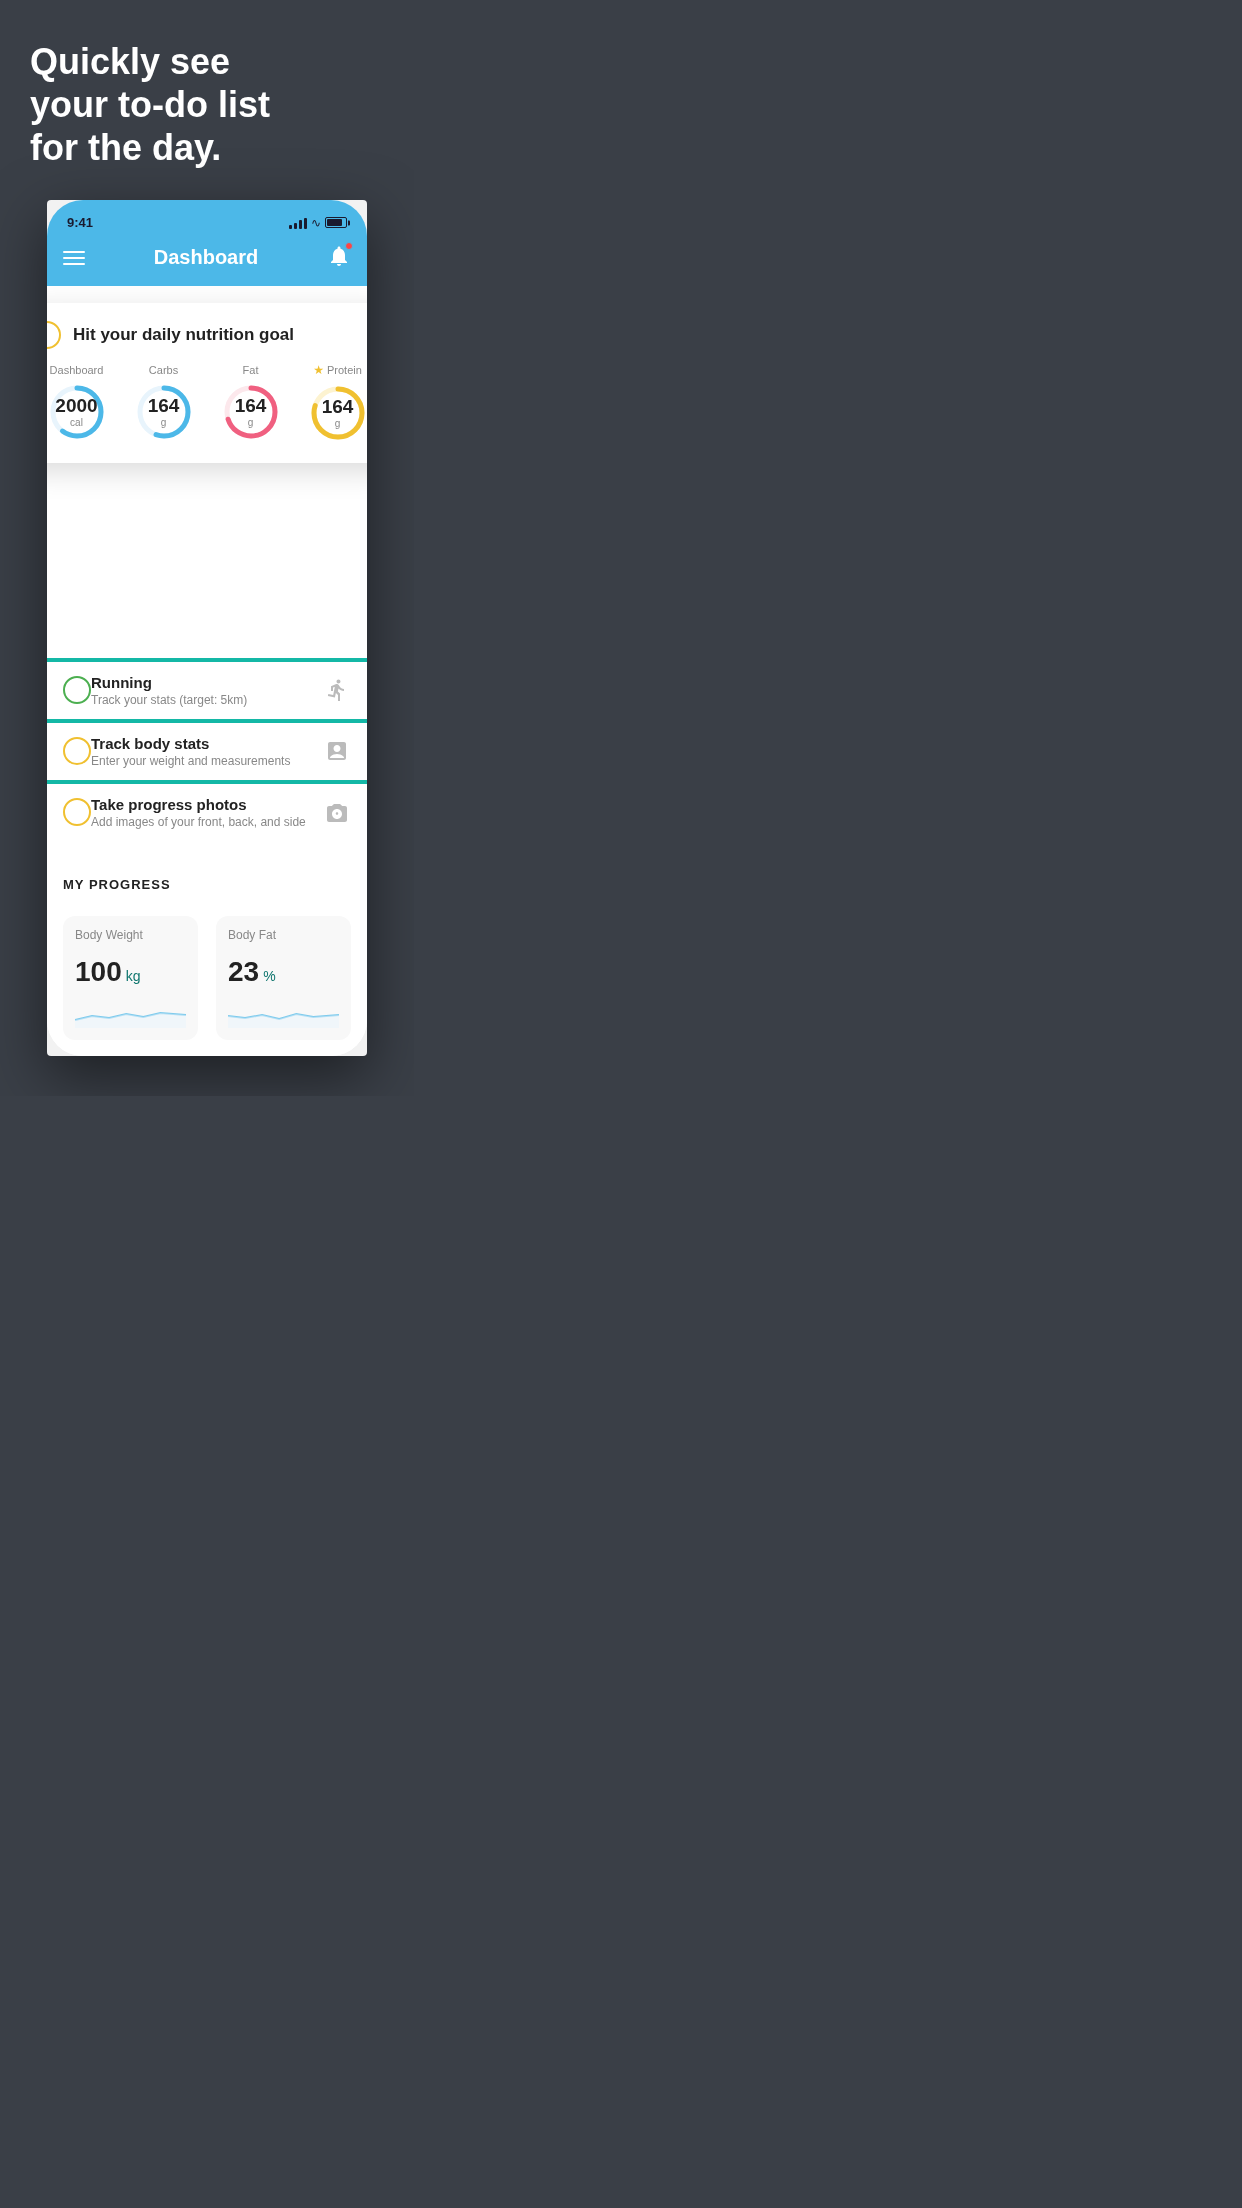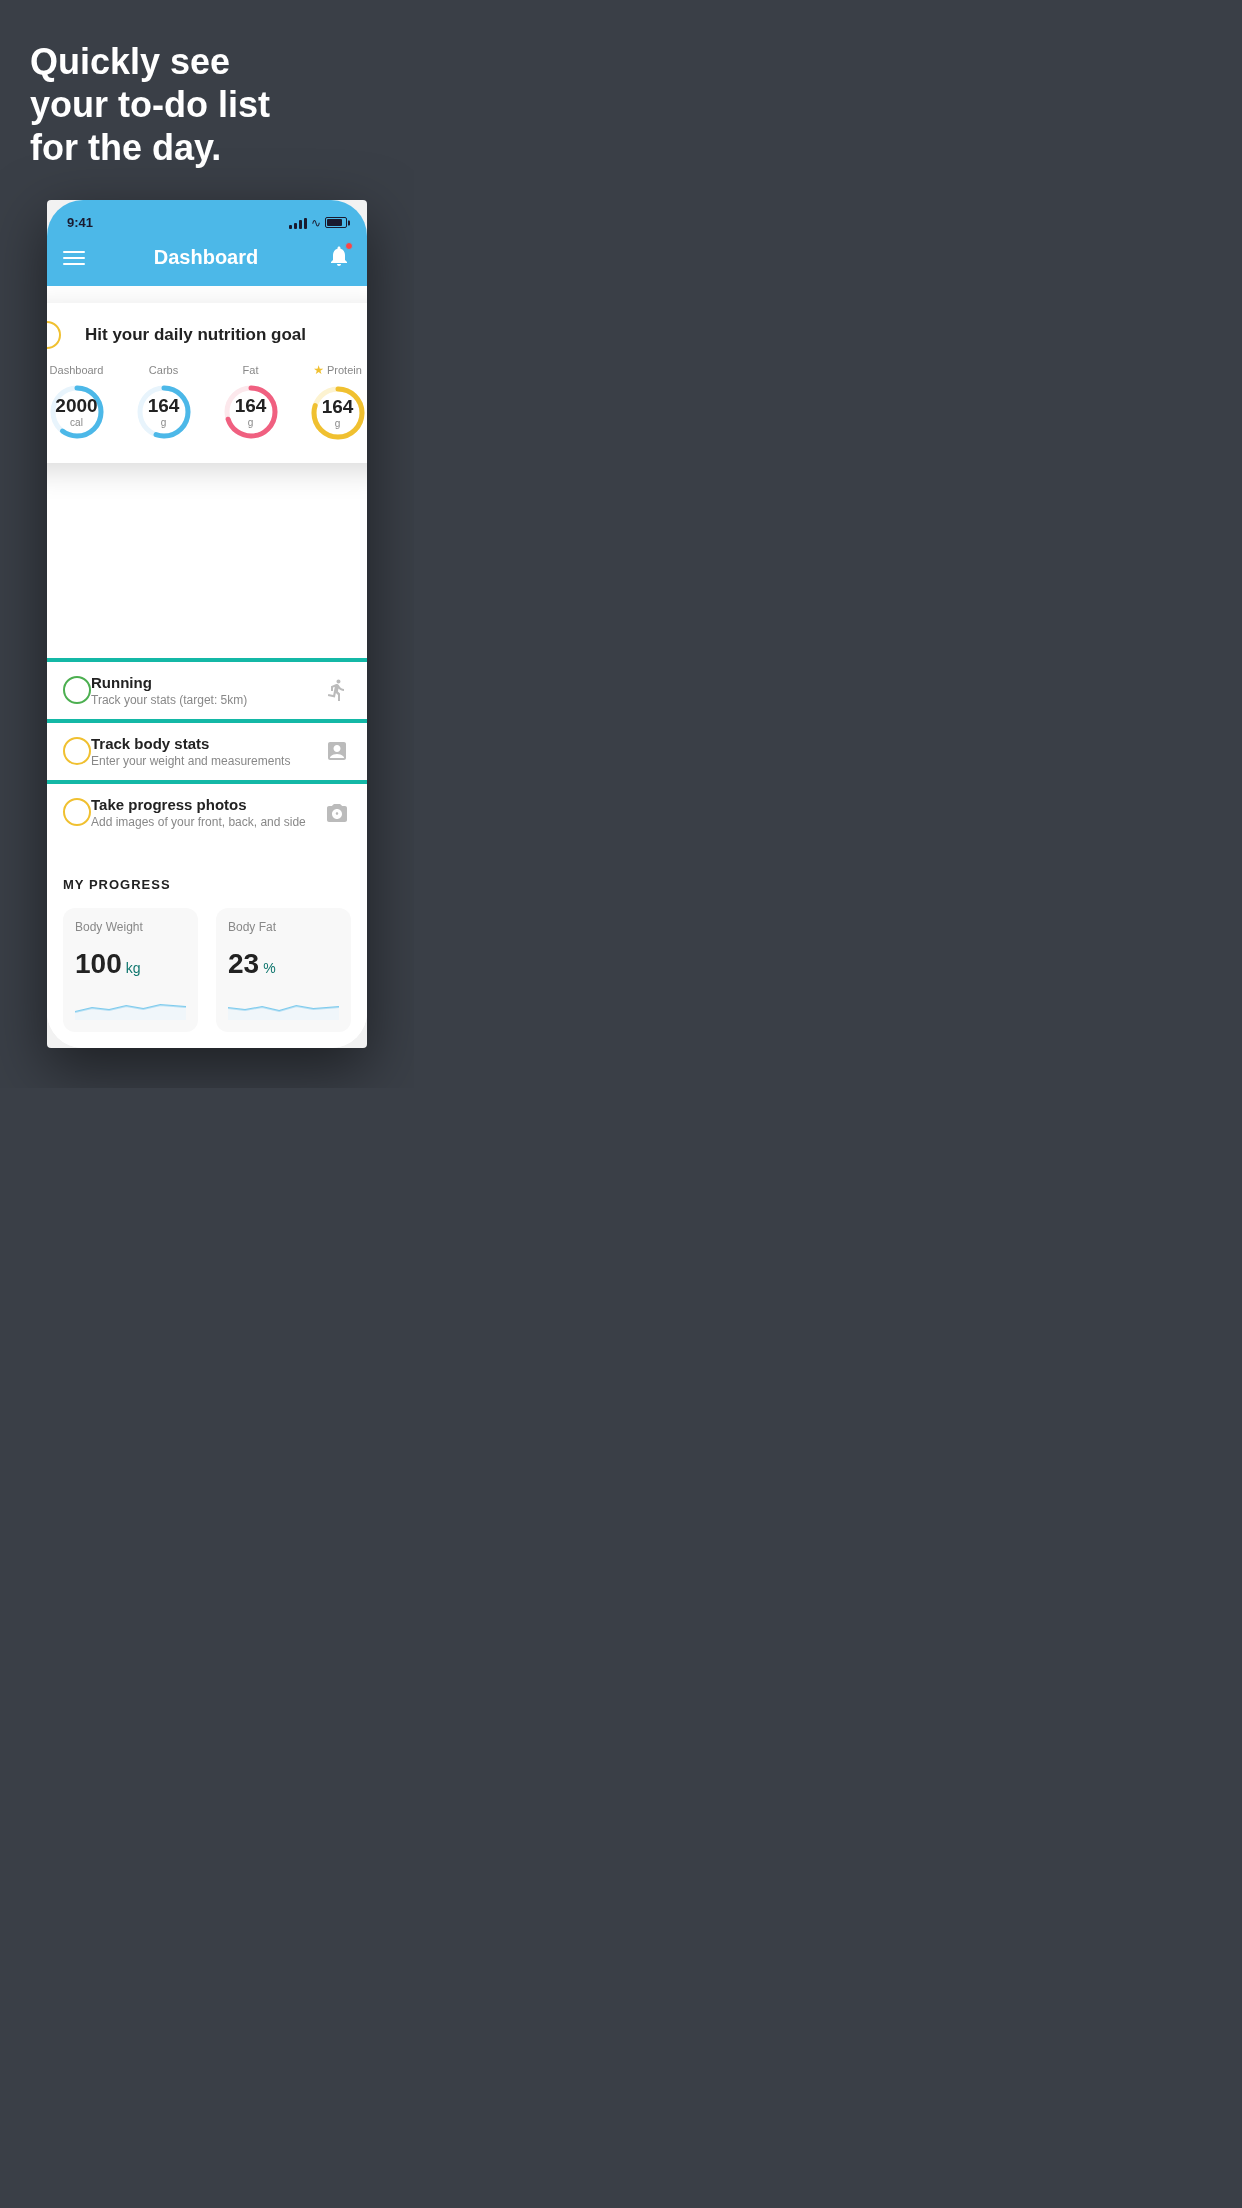--- a/index.html
+++ b/index.html
@@ -171,21 +171,21 @@
       right: -30px;
       background: white;
       border-radius: 16px;
       padding: 18px 16px 20px 16px;
       box-shadow: 0 8px 30px rgba(0,0,0,0.15);
       z-index: 10;
     }
     .card-header {
       display: flex;
       align-items: center;
-      gap: 24px;
+      gap: 12px;
       margin-bottom: 14px;
     }
     .circle-checkbox {
       width: 28px;
       height: 28px;
       border-radius: 50%;
       border: 2.5px solid #f0c030;
       flex-shrink: 0;
     }
     .circle-checkbox.green { border-color: #4caf50; }
@@ -283,21 +283,21 @@
     .progress-section {
       background: white;
       padding: 16px;
       margin-top: 20px;
     }
     .progress-title {
       font-size: 13px;
       font-weight: 800;
       letter-spacing: 1px;
       color: #222;
-      margin-bottom: 16px;
+      margin-bottom: 24px;
     }
     .progress-cards {
       display: flex;
       gap: 18px;
     }
     .progress-card {
       flex: 1;
       background: #f8f8f8;
       border-radius: 12px;
       padding: 12px;

